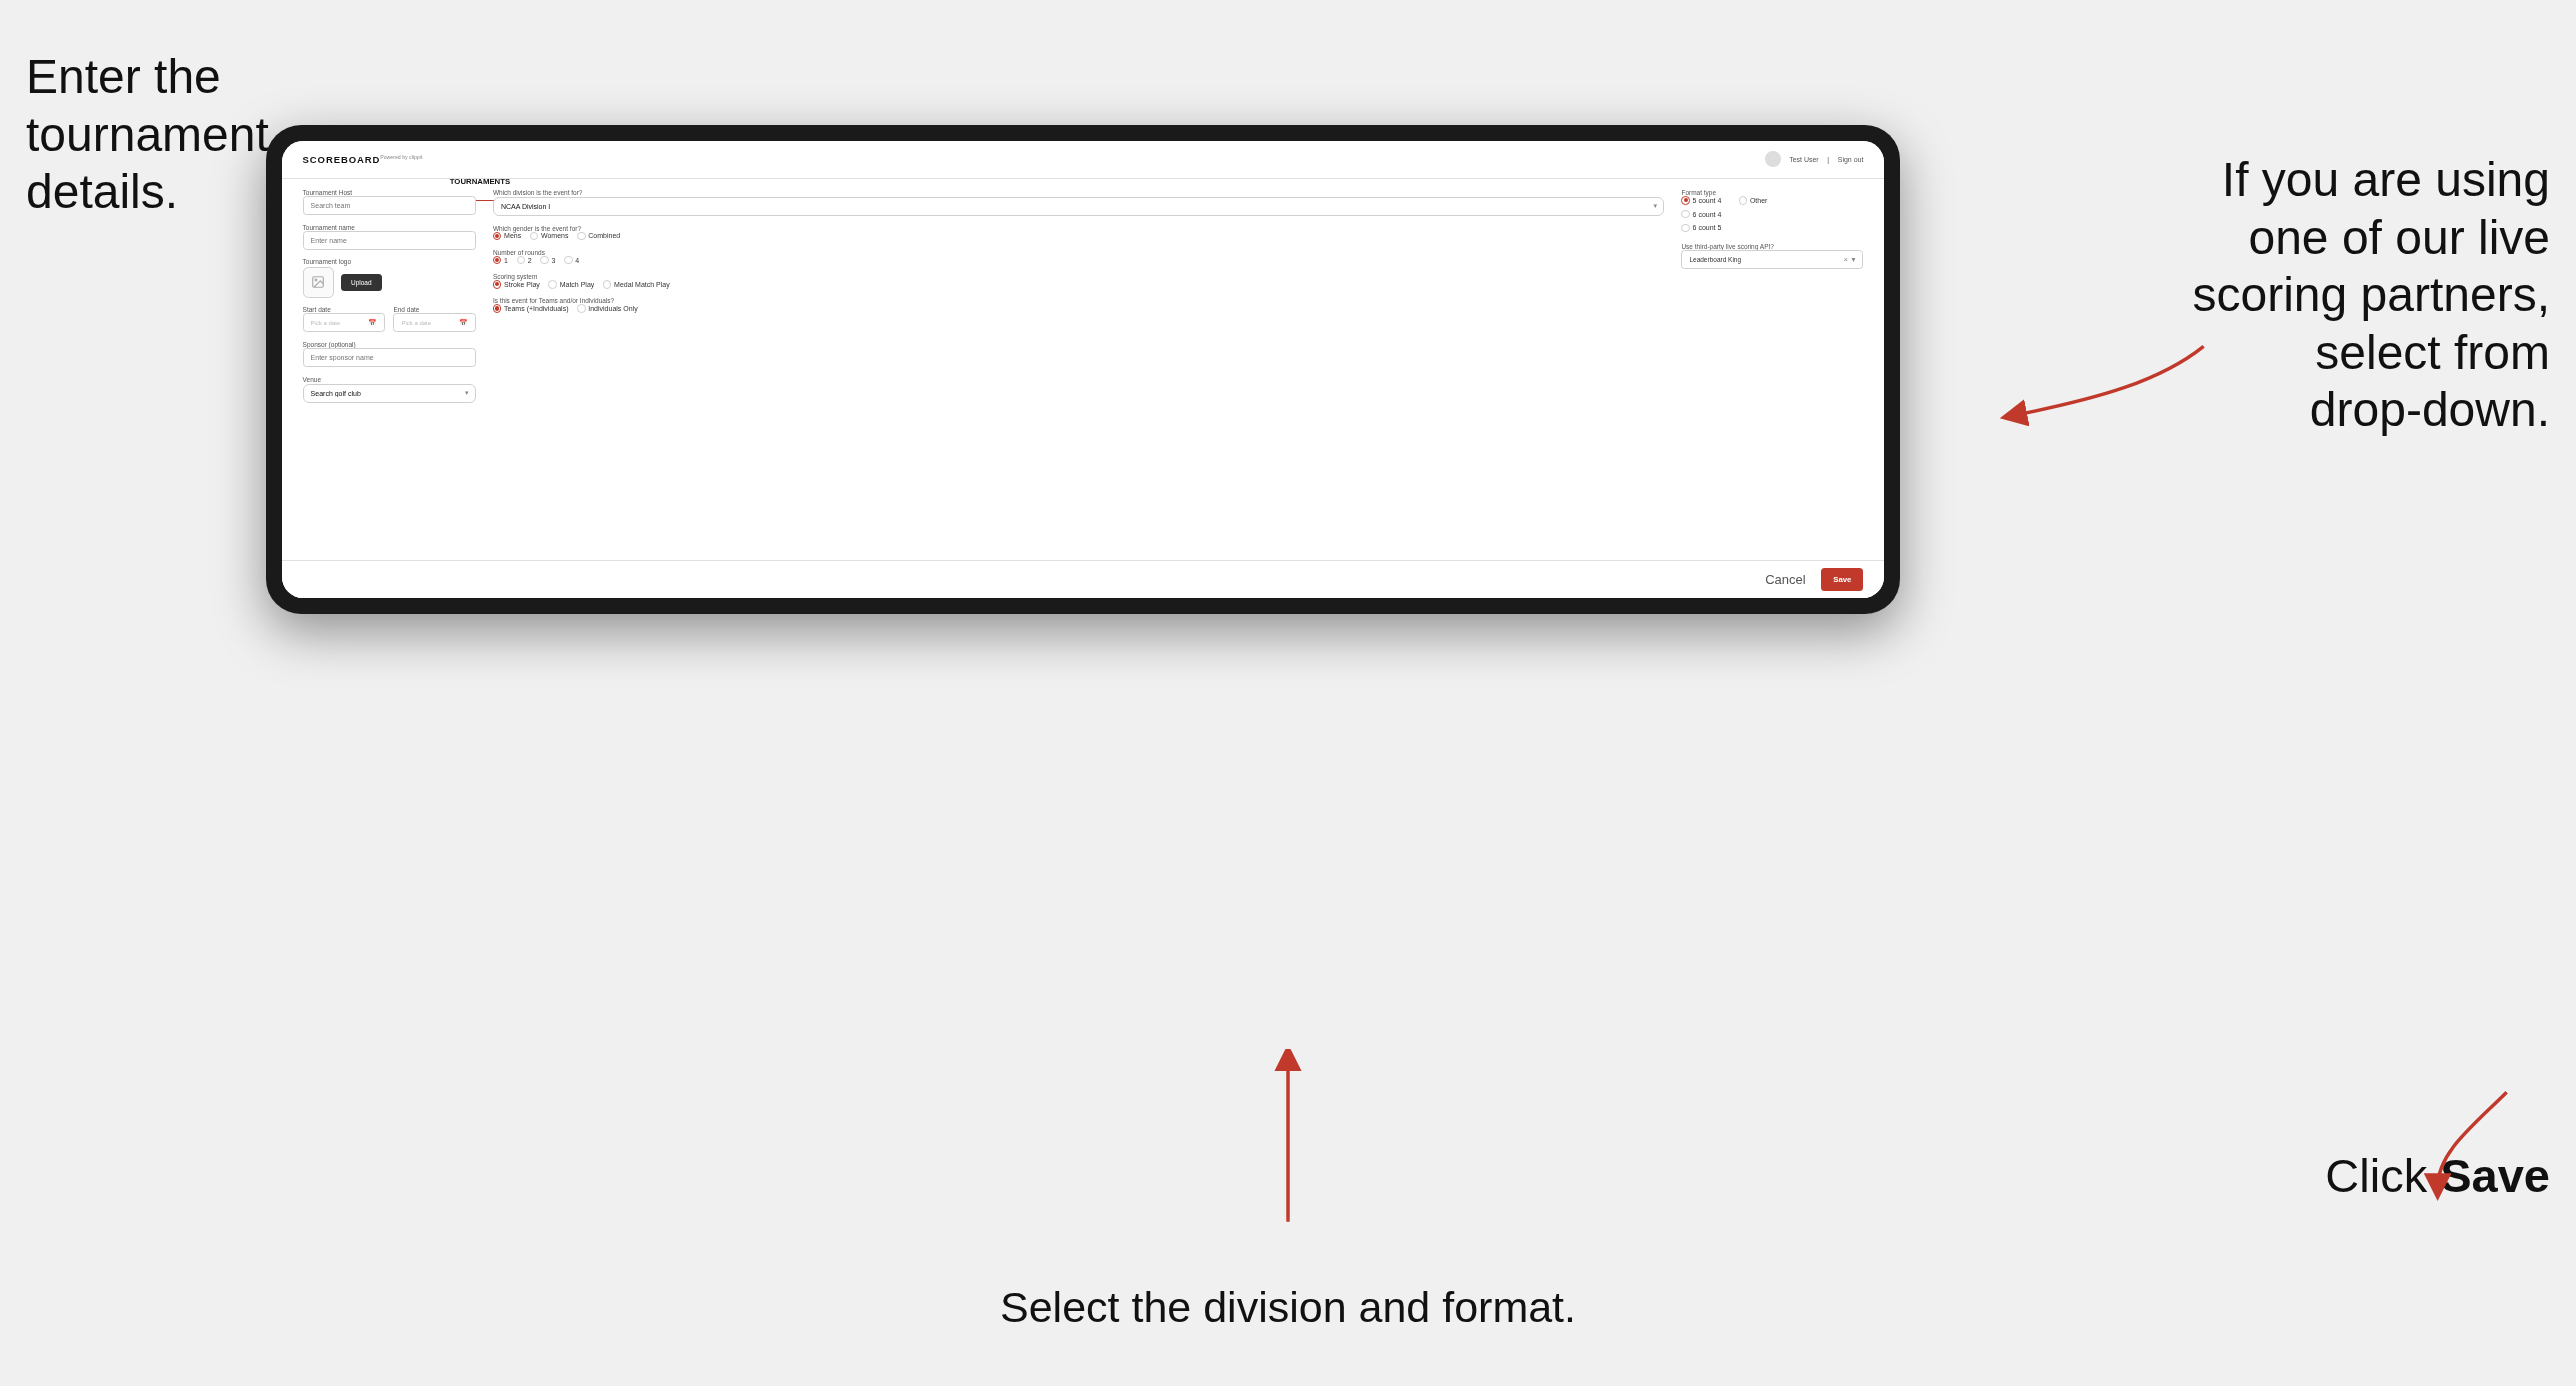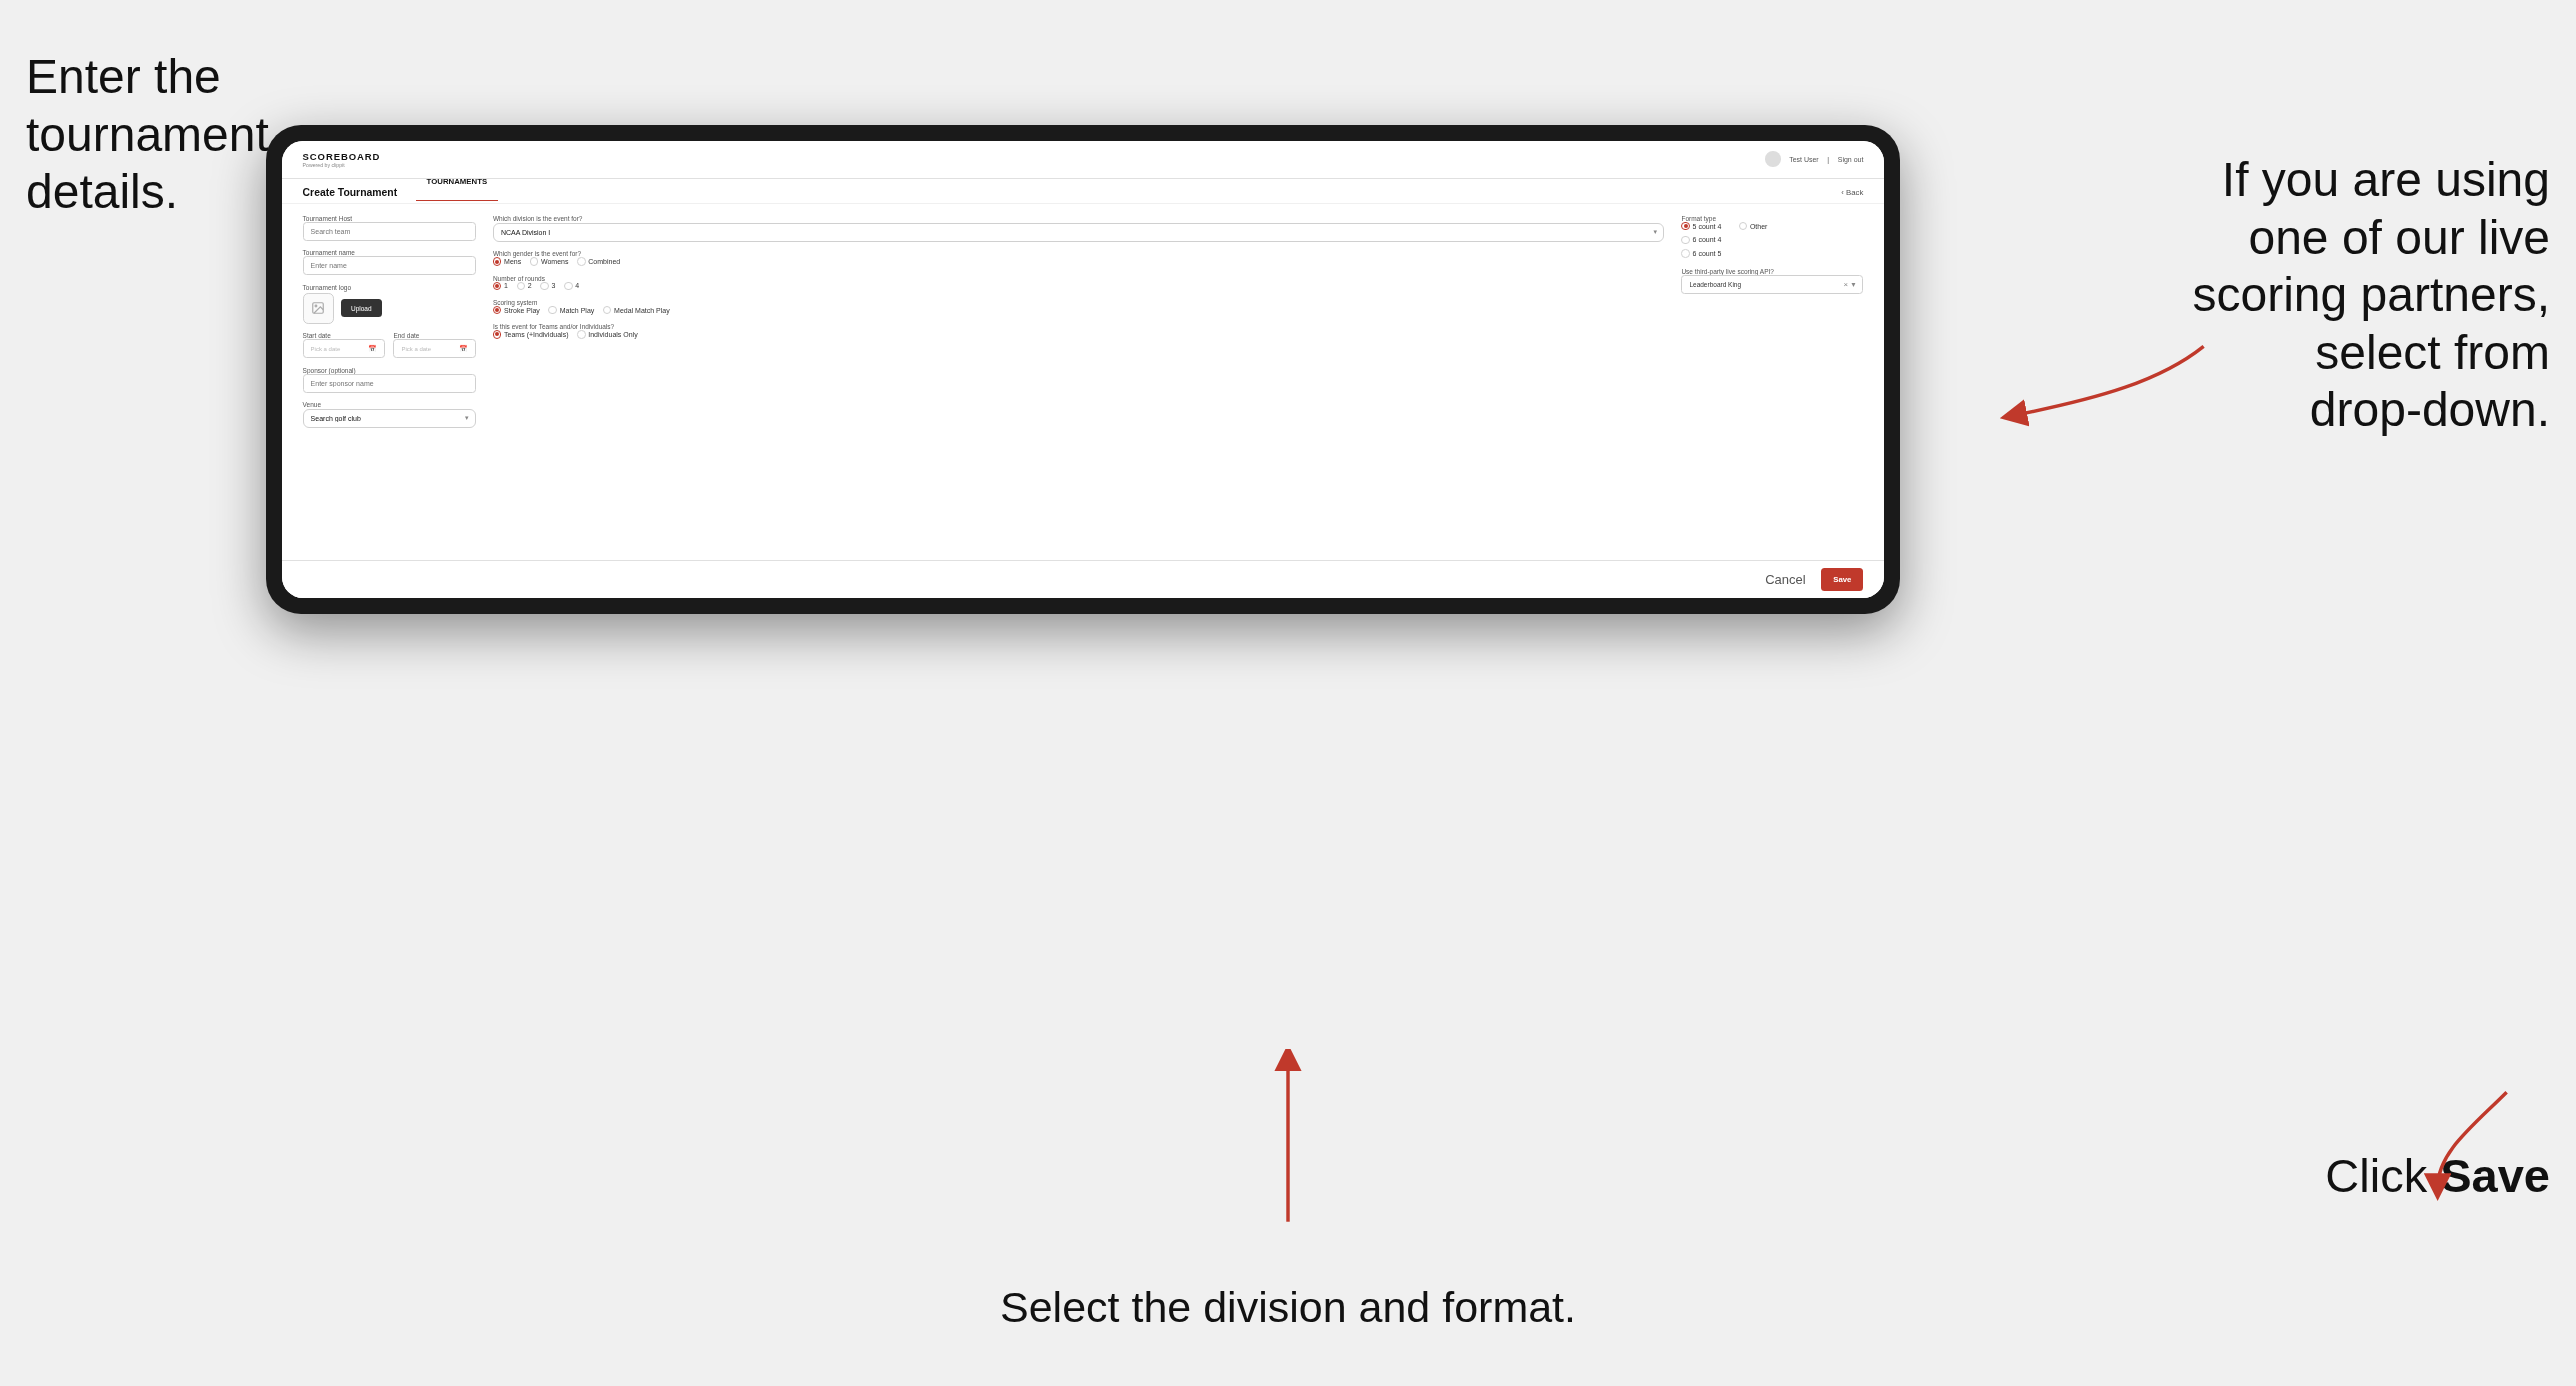--- a/index.html
+++ b/index.html
@@ -73,22 +73,22 @@
       background: #fff;
       border-bottom: 1.7px solid #e0e0e0;
       display: flex;
       align-items: center;
       padding: 0 21px;
       height: 38px;
       flex-shrink: 0;
     }
     .nav-logo {
       display: flex;
-      flex-direction: column;
-      margin-right: 36px;
+      flex-direction: row;
+      margin-right: 17px;
     }
     .nav-logo-title {
       font-size: 9.5px;
       font-weight: 800;
       letter-spacing: 0.9px;
       color: #111;
     }
     .nav-logo-sub {
       font-size: 5.2px;
       color: #888;
@@ -465,24 +465,20 @@
       <div class="nav-right">
         <div class="nav-avatar"></div>
         <span>Test User</span>
         <span>|</span>
         <span style="cursor:pointer; color:#555;">Sign out</span>
       </div>
     </div>
 
     <div class="content-area">
 
-      <div class="page-header">
-        <span class="page-title-text">Create Tournament</span>
-        <span class="back-link">‹ Back</span>
-      </div>
 
       <div class="form-body">
 
         <div class="col-left">
 
           <div class="field-group">
             <label class="field-label">Tournament Host</label>
             <input class="field-input" type="text" placeholder="Search team" style="">
           </div>
 

